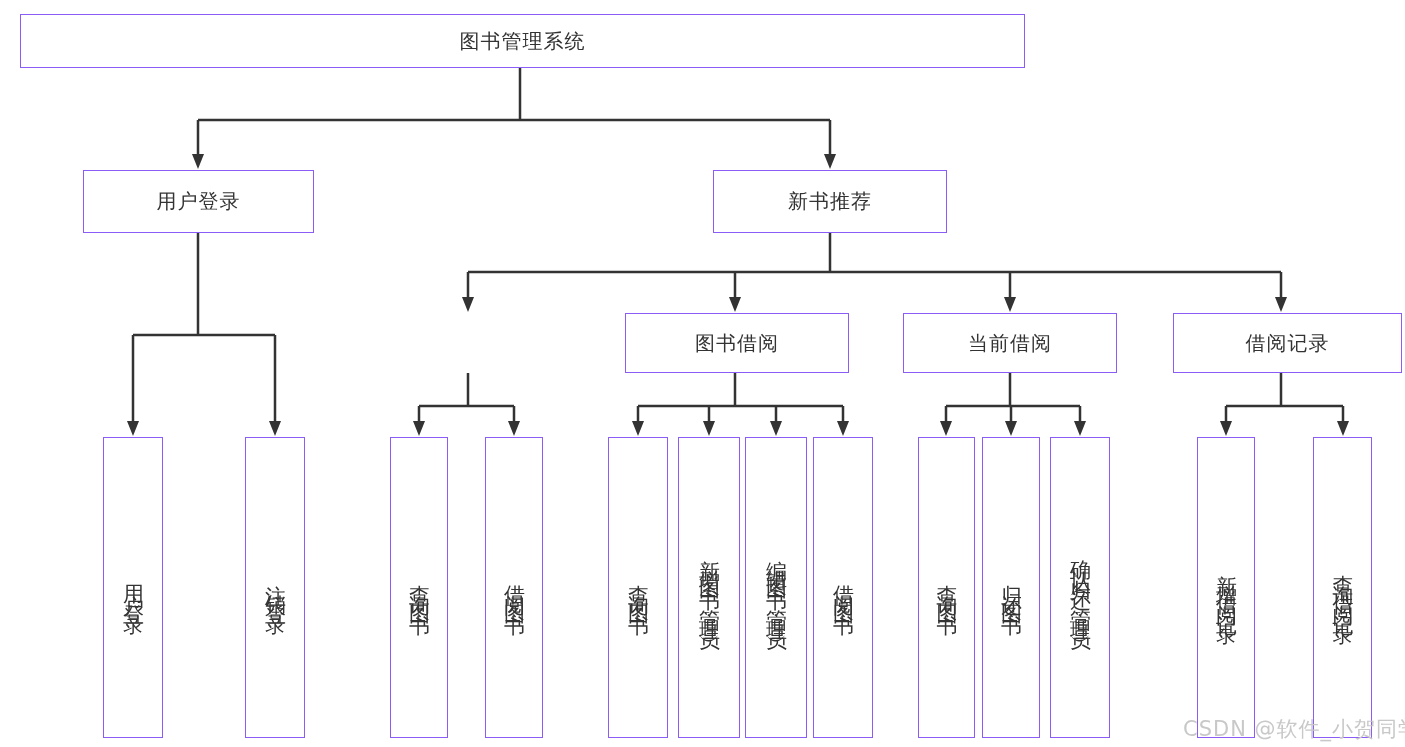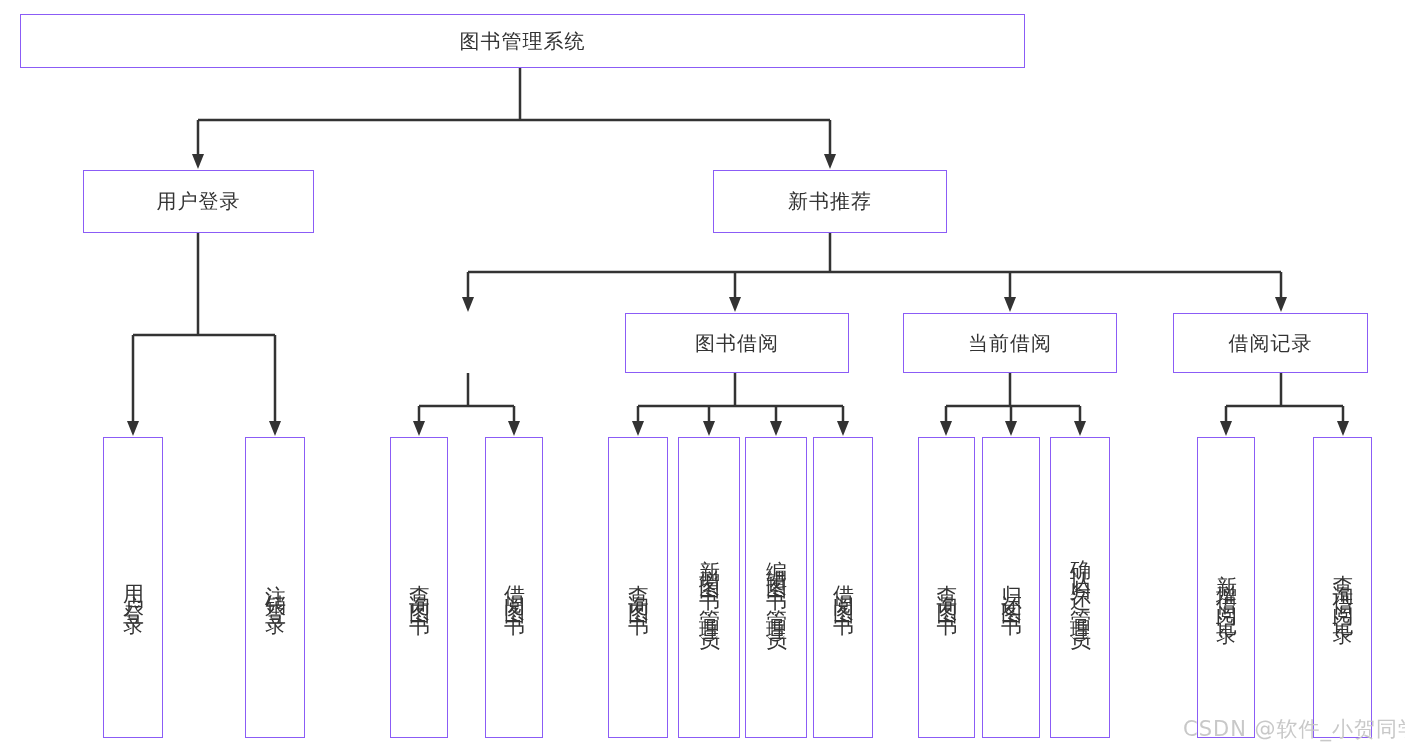--- a/index.html
+++ b/index.html
@@ -29,21 +29,21 @@
     top:437px;height:301px;
     line-height:1.0;
   }
   
   .p-root{left:20px;top:14px;width:1005px;height:54px;}
   .p-l2a{left:83px;top:170px;width:231px;height:63px;}
   .p-l2b{left:713px;top:170px;width:234px;height:63px;}
   .p-l3a{left:363px;top:313px;width:210px;height:60px;}
   .p-l3b{left:625px;top:313px;width:224px;height:60px;}
   .p-l3c{left:903px;top:313px;width:214px;height:60px;}
-  .p-l3d{left:1173px;top:313px;width:195px;height:60px;}
+  .p-l3d{left:1173px;top:313px;width:229px;height:60px;}
   
   .p-u1{left:103px;width:60px;}
   .p-u2{left:245px;width:60px;}
   .p-n1{left:390px;width:58px;}
   .p-n2{left:485px;width:58px;}
   .p-b1{left:608px;width:60px;}
   .p-b2{left:678px;width:62px;}
   .p-b3{left:745px;width:62px;}
   .p-b4{left:813px;width:60px;}
   .p-c1{left:918px;width:57px;}

